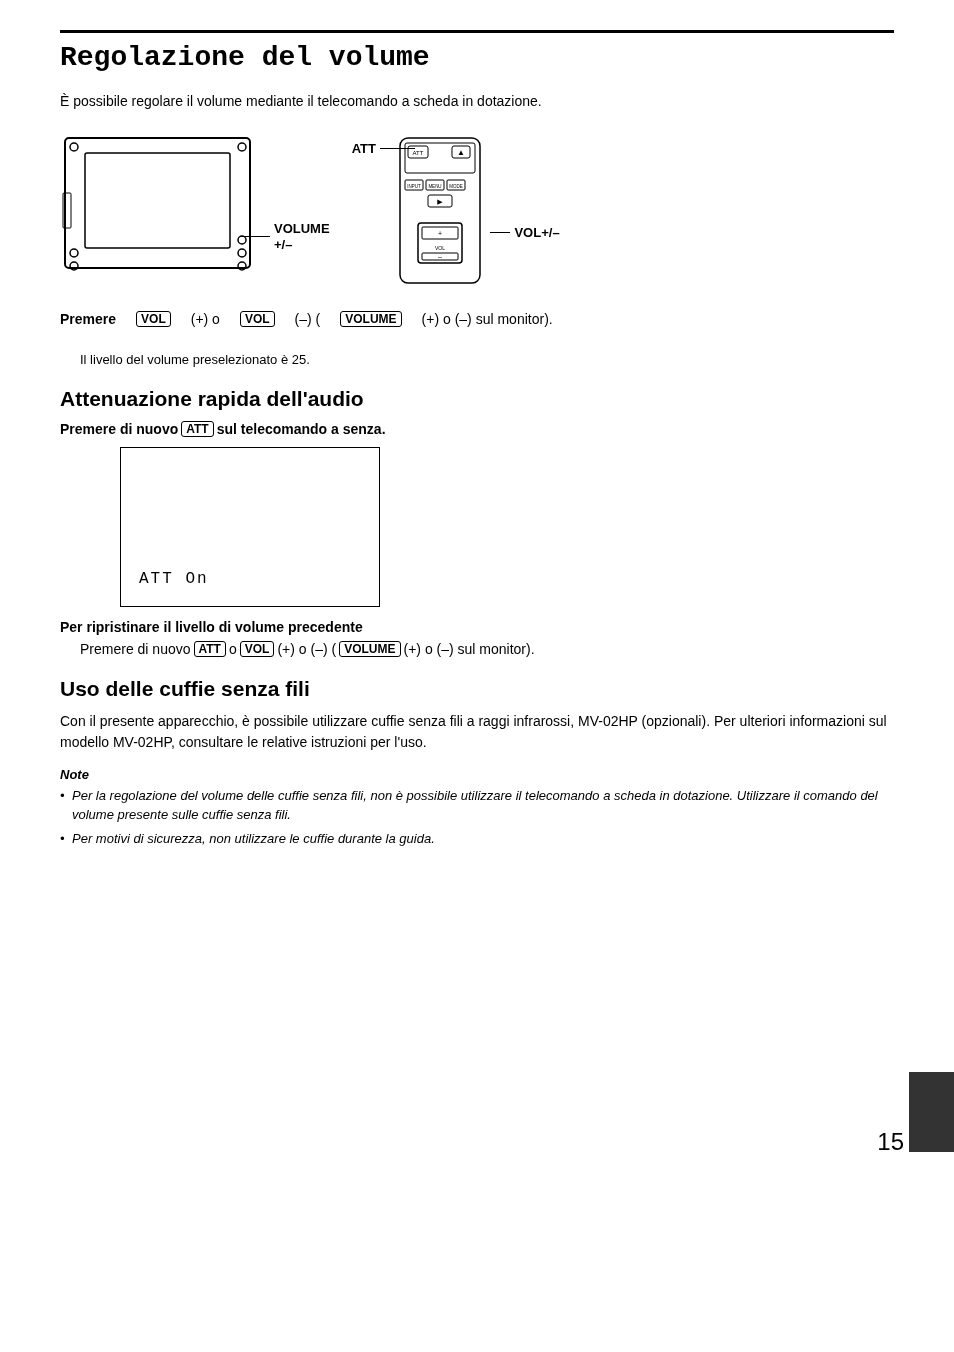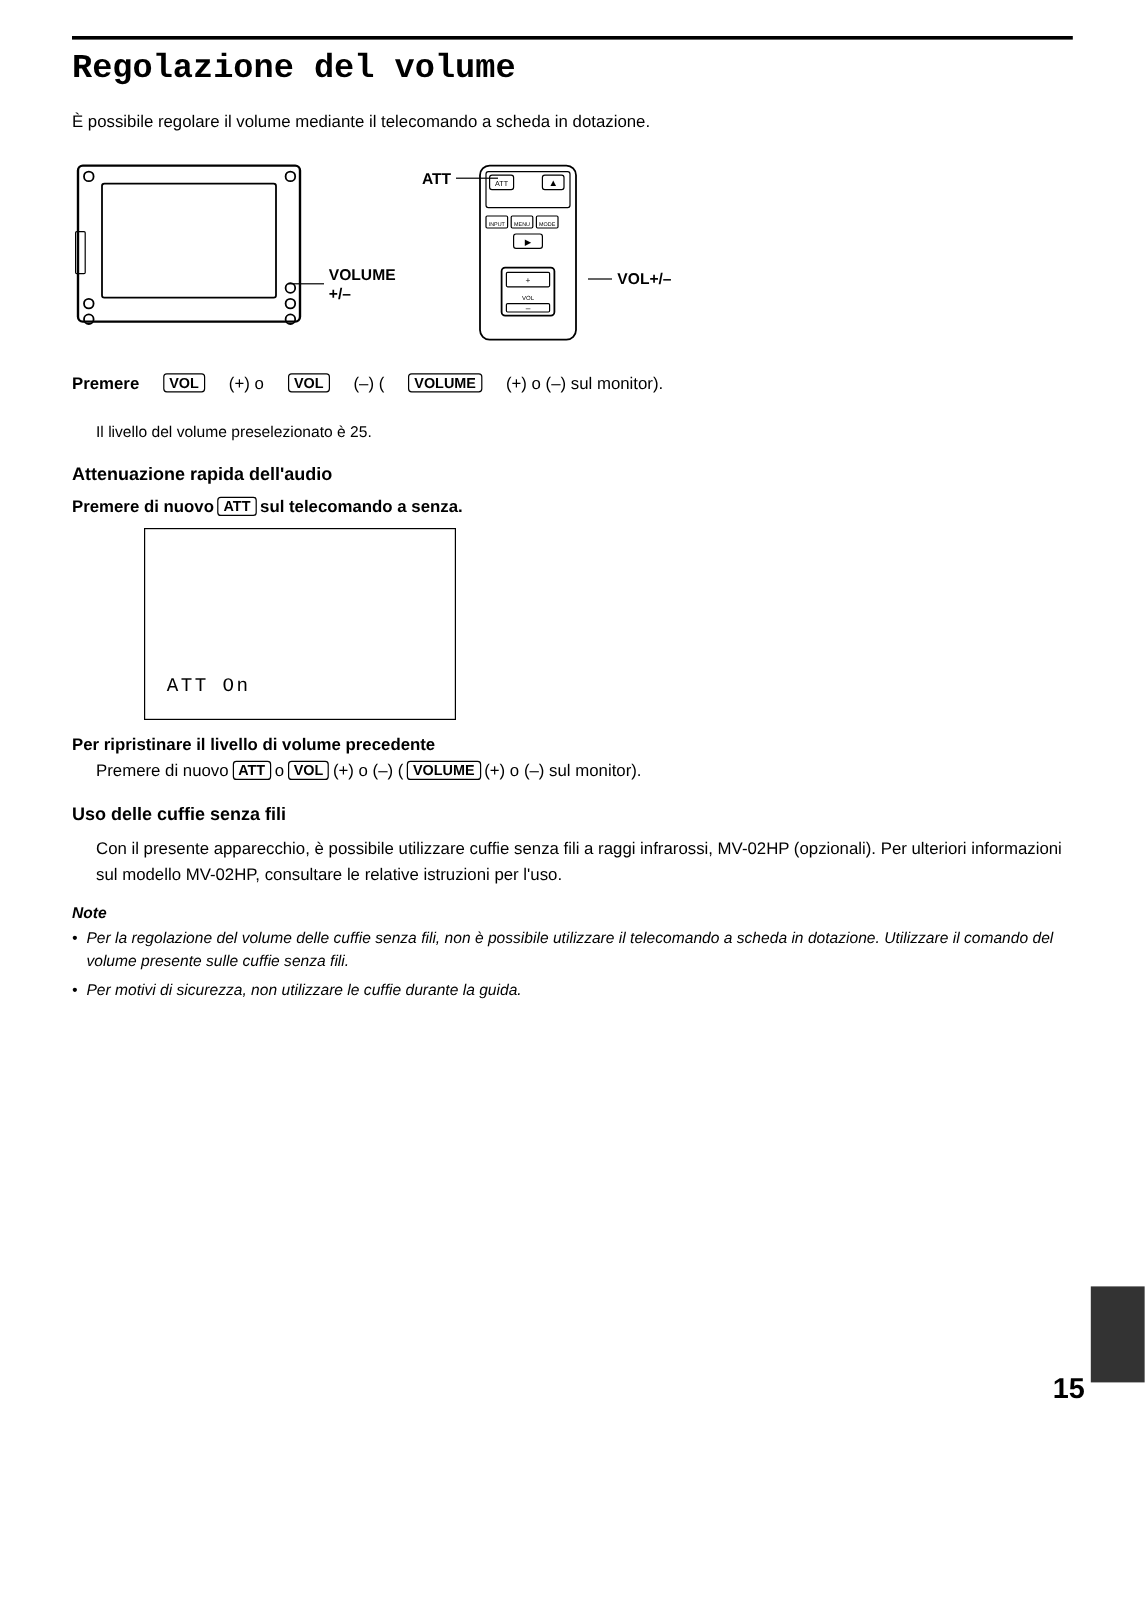--- a/index.html
+++ b/index.html
@@ -29,21 +29,21 @@
       font-family: Liberation Mono, monospace;
     }
 
     .intro-text {
       font-size: 14px;
       margin-bottom: 24px;
     }
 
     
     .section-heading {
-      font-size: 15px;
+      font-size: 21px;
       font-weight: bold;
       margin-top: 20px;
       margin-bottom: 10px;
     }
 
     .subsection-heading {
       font-size: 14px;
       font-weight: bold;
       margin-top: 12px;
       margin-bottom: 6px;
@@ -133,25 +133,25 @@
       width: 45px;
       height: 80px;
       background: #333;
       display: flex;
       align-items: center;
       justify-content: center;
     }
 
     .page-number {
       font-size: 24px;
-      font-weight: bold;
+      font-weight: normal;
       color: #000;
       position: absolute;
       right: 50px;
-      bottom: 180px;
+      bottom: 196px;
     }
 
     
     .diagrams-row {
       display: flex;
       align-items: center;
       margin-bottom: 20px;
       margin-top: 10px;
     }
 
@@ -289,21 +289,21 @@
   <span class="key-badge">ATT</span>
   <span>o</span>
   <span class="key-badge">VOL</span>
   <span>(+) o (–) (</span>
   <span class="key-badge">VOLUME</span>
   <span>(+) o (–) sul monitor).</span>
 </p>
 
 <h2 class="section-heading">Uso delle cuffie senza fili</h2>
 
-<p style="font-size:14px; line-height:1.5; margin-bottom:14px;margin-left:20px;">Con il presente apparecchio, è possibile utilizzare cuffie senza fili a raggi infrarossi, MV-02HP (opzionali). Per ulteriori informazioni sul modello MV-02HP, consultare le relative istruzioni per l'uso.</p>
+<p style="font-size:14px; line-height:1.5; margin-bottom:14px;">Con il presente apparecchio, è possibile utilizzare cuffie senza fili a raggi infrarossi, MV-02HP (opzionali). Per ulteriori informazioni sul modello MV-02HP, consultare le relative istruzioni per l'uso.</p>
 
 <p class="note-label">Note</p>
 
 <ul class="note-list">
   <li><span>Per la regolazione del volume delle cuffie senza fili, non è possibile utilizzare il telecomando a scheda in dotazione. Utilizzare il comando del volume presente sulle cuffie senza fili.</span></li>
   <li><span>Per motivi di sicurezza, non utilizzare le cuffie durante la guida.</span></li>
 </ul>
 
 <div class="page-number">15</div>
 <div class="page-number-area"></div>

